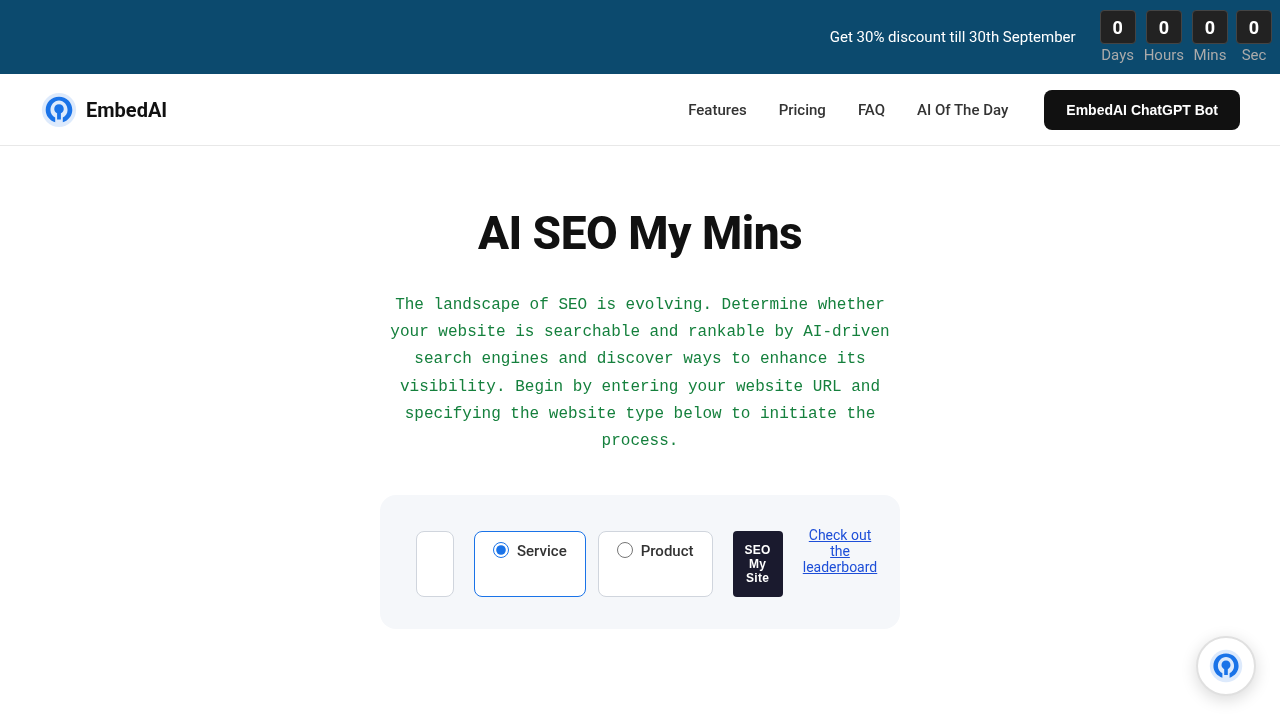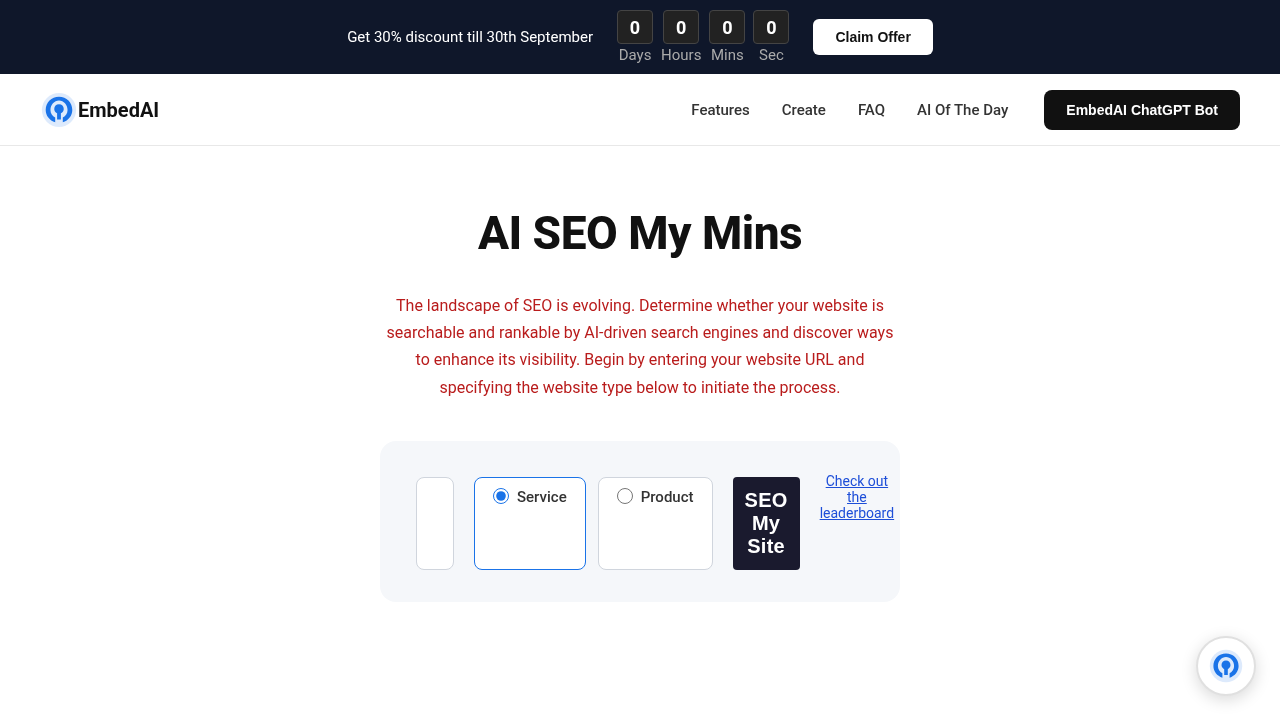--- a/index.html
+++ b/index.html
@@ -1,26 +1,26 @@
 <!DOCTYPE html>
 <html><head>
   <meta charset="utf-8">
   <style>
     * { margin: 0; padding: 0; box-sizing: border-box; }
     body { font-family: -apple-system, BlinkMacSystemFont, 'Segoe UI', Roboto, sans-serif; background: #fff; width: 1280px; min-height: 720px; overflow-x: hidden; }
 
     
     .top-banner {
-      background: #0f172a;
-      color: #fff;
-      display: flex;
-      align-items: center;
-      justify-content: center;
+      background: #0c4a6e;
+      color: #fff;
+      display: flex;
+      align-items: center;
+      justify-content: flex-end;
       gap: 24px;
-      padding: 10px 20px;
+      padding: 10px 8px;
       min-height: 64px;
     }
     .banner-text {
       font-size: 15px;
       color: #fff;
     }
     .countdown {
       display: flex;
       gap: 8px;
       align-items: center;
@@ -64,20 +64,21 @@
       display: flex;
       align-items: center;
       padding: 0 40px;
       height: 72px;
       border-bottom: 1px solid #e8e8e8;
       background: #fff;
     }
     .logo-area {
       display: flex;
       align-items: center;
+      gap: 8px;
       text-decoration: none;
       margin-right: auto;
     }
     .logo-icon {
       width: 38px;
       height: 38px;
     }
     .logo-text {
       font-size: 20px;
       font-weight: 700;
@@ -119,25 +120,26 @@
     .page-title {
       font-size: 46px;
       font-weight: 800;
       color: #111;
       text-align: center;
       margin-bottom: 32px;
       letter-spacing: -0.5px;
     }
     .page-description {
       font-size: 16px;
-      color: #b91c1c;
+      color: #15803d;
       text-align: center;
       max-width: 520px;
       line-height: 1.7;
       margin-bottom: 40px;
+      font-family: Liberation Mono, monospace;
     }
 
     
     .form-card {
       background: #f5f7fa;
       border-radius: 16px;
       padding: 36px 36px 32px;
       width: 520px;
       max-width: 100%;
       display: flex;
@@ -183,21 +185,21 @@
       cursor: pointer;
     }
 
     .seo-btn {
       width: 100%;
       background: #1a1a2e;
       color: #fff;
       border: none;
       border-radius: 4px;
       padding: 12px;
-      font-size: 20px;
+      font-size: 12px;
       font-weight: 600;
       cursor: pointer;
       letter-spacing: 0.3px;
     }
 
     .leaderboard-link {
       text-align: center;
       font-size: 14px;
       color: #1d4ed8;
       text-decoration: underline;
@@ -243,35 +245,34 @@
     </div>
     <div class="countdown-unit">
       <div class="countdown-box">0</div>
       <span class="countdown-label">Mins</span>
     </div>
     <div class="countdown-unit">
       <div class="countdown-box">0</div>
       <span class="countdown-label">Sec</span>
     </div>
   </div>
-  <button class="claim-btn">Claim Offer</button>
 </div>
 
 <nav class="navbar">
   <a class="logo-area" href="#">
     <svg class="logo-icon" viewBox="0 0 40 40" fill="none" xmlns="http://www.w3.org/2000/svg">
       <circle cx="20" cy="20" r="18" fill="#1a73e8" opacity="0.15"></circle>
       <path d="M20 6 C12 6, 6 12, 6 20 C6 26, 10 31, 16 33 L16 28 C13 26.5, 11 23.5, 11 20 C11 14.5, 15 10, 20 10 C25 10, 29 14.5, 29 20 C29 23.5, 27 26.5, 24 28 L24 33 C30 31, 34 26, 34 20 C34 12, 28 6, 20 6Z" fill="#1a73e8"></path>
       <path d="M20 14 C17 14, 15 16, 15 19 C15 21, 16 22.5, 18 23.5 L18 30 L22 30 L22 23.5 C24 22.5, 25 21, 25 19 C25 16, 23 14, 20 14Z" fill="#1a73e8"></path>
     </svg>
     <span class="logo-text">EmbedAI</span>
   </a>
   <div class="nav-links">
     <a class="nav-link" href="#">Features</a>
-    <a class="nav-link" href="#">Create</a>
+    <a class="nav-link" href="#">Pricing</a>
     <a class="nav-link" href="#">FAQ</a>
     <a class="nav-link" href="#">AI Of The Day</a>
   </div>
   <button class="create-bot-btn">EmbedAI ChatGPT Bot</button>
 </nav>
 
 <main class="main-content">
   <h1 class="page-title">AI SEO My Mins</h1>
   <p class="page-description">The landscape of SEO is evolving. Determine whether your website is searchable and rankable by AI-driven search engines and discover ways to enhance its visibility. Begin by entering your website URL and specifying the website type below to initiate the process.</p>
 

